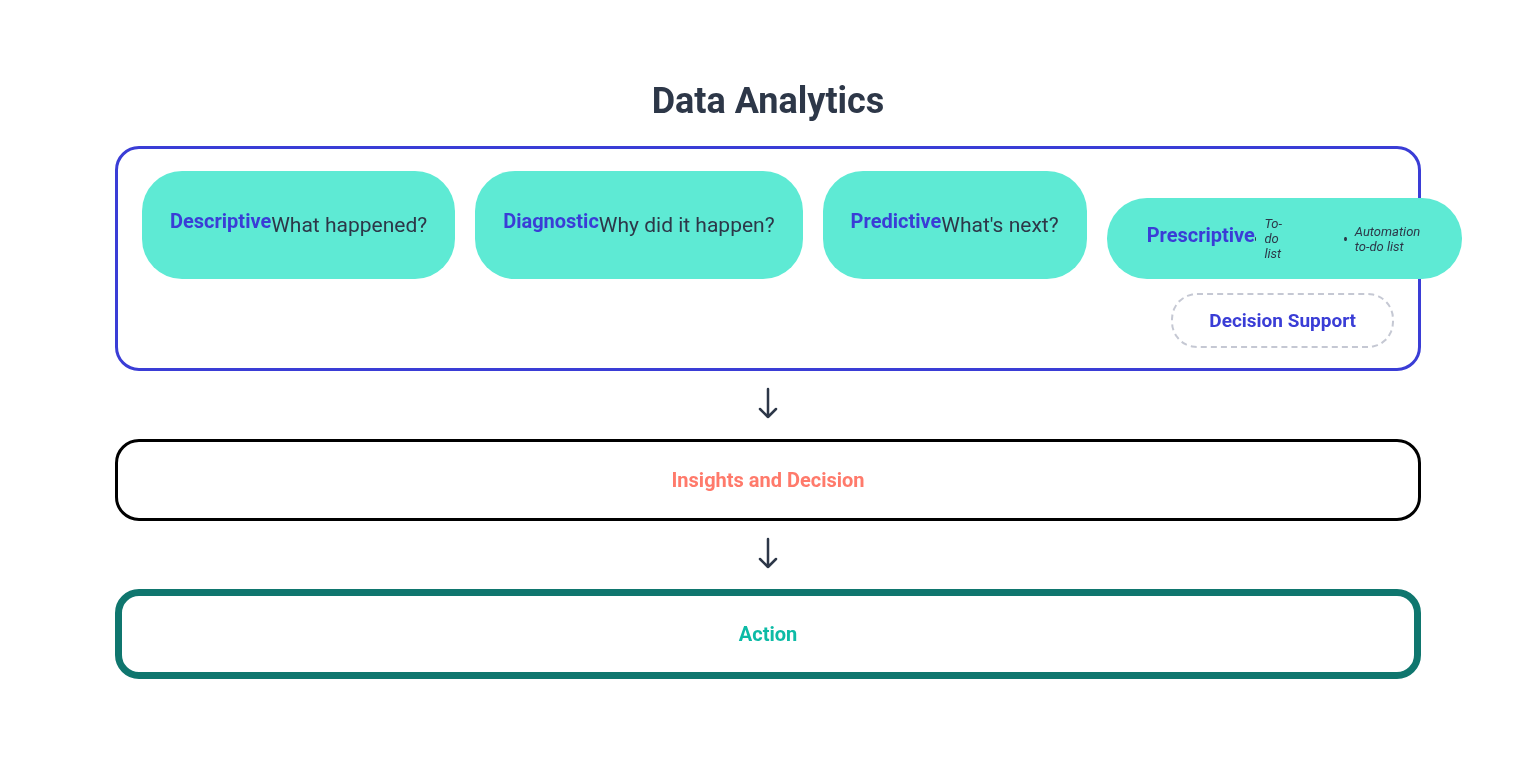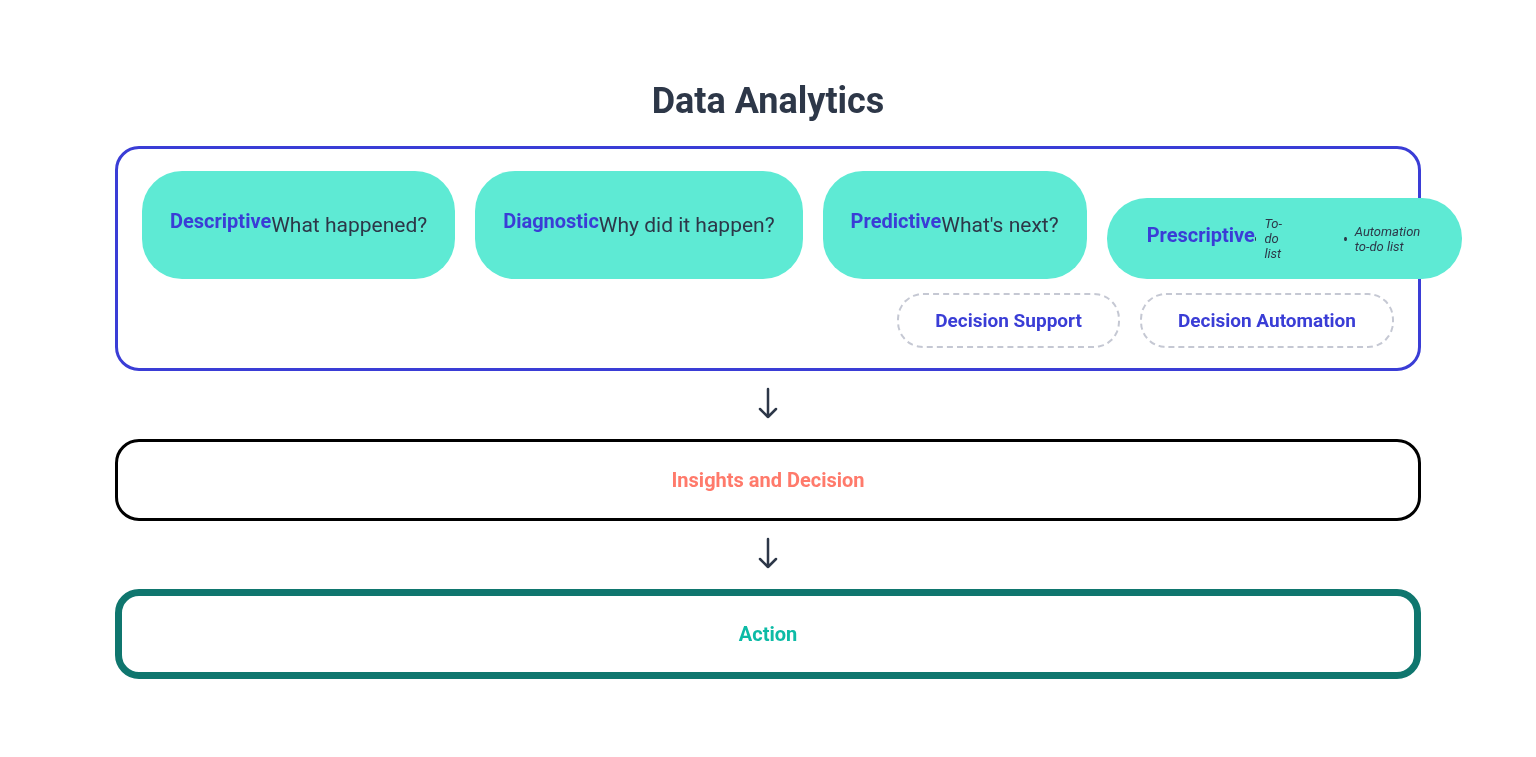--- a/index.html
+++ b/index.html
@@ -148,21 +148,20 @@
           <div class="pill-bullet">
             <span class="bullet-dot"></span>
             <span>Automation to-do list</span>
           </div>
         </div>
       </div>
     </div>
 
     <div class="dashed-row">
       <div class="dashed-pill">Decision Support</div>
-      <div class="dashed-pill">Decision Automation</div>
     </div>
   </div>
 
   <div class="arrow">
     <svg width="24" height="36" viewBox="0 0 24 36" fill="none">
       <path d="M12 2 L12 30 M4 22 L12 30 L20 22" stroke="#2d3748" stroke-width="2.5" stroke-linecap="round" stroke-linejoin="round"></path>
     </svg>
   </div>
 
   <div class="stage-box insights-box">Insights and Decision</div>

